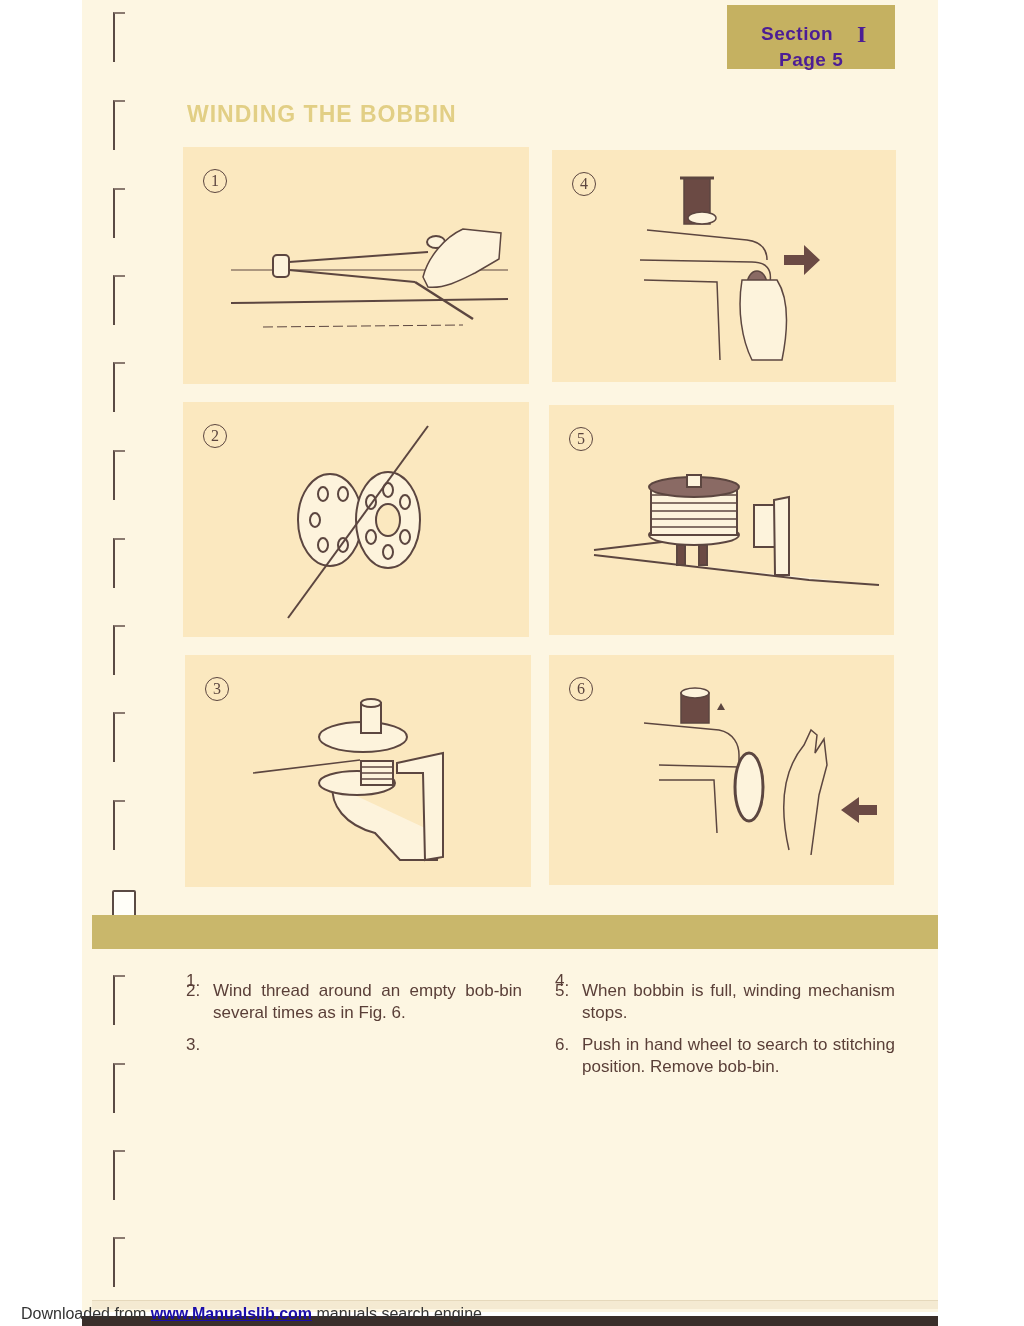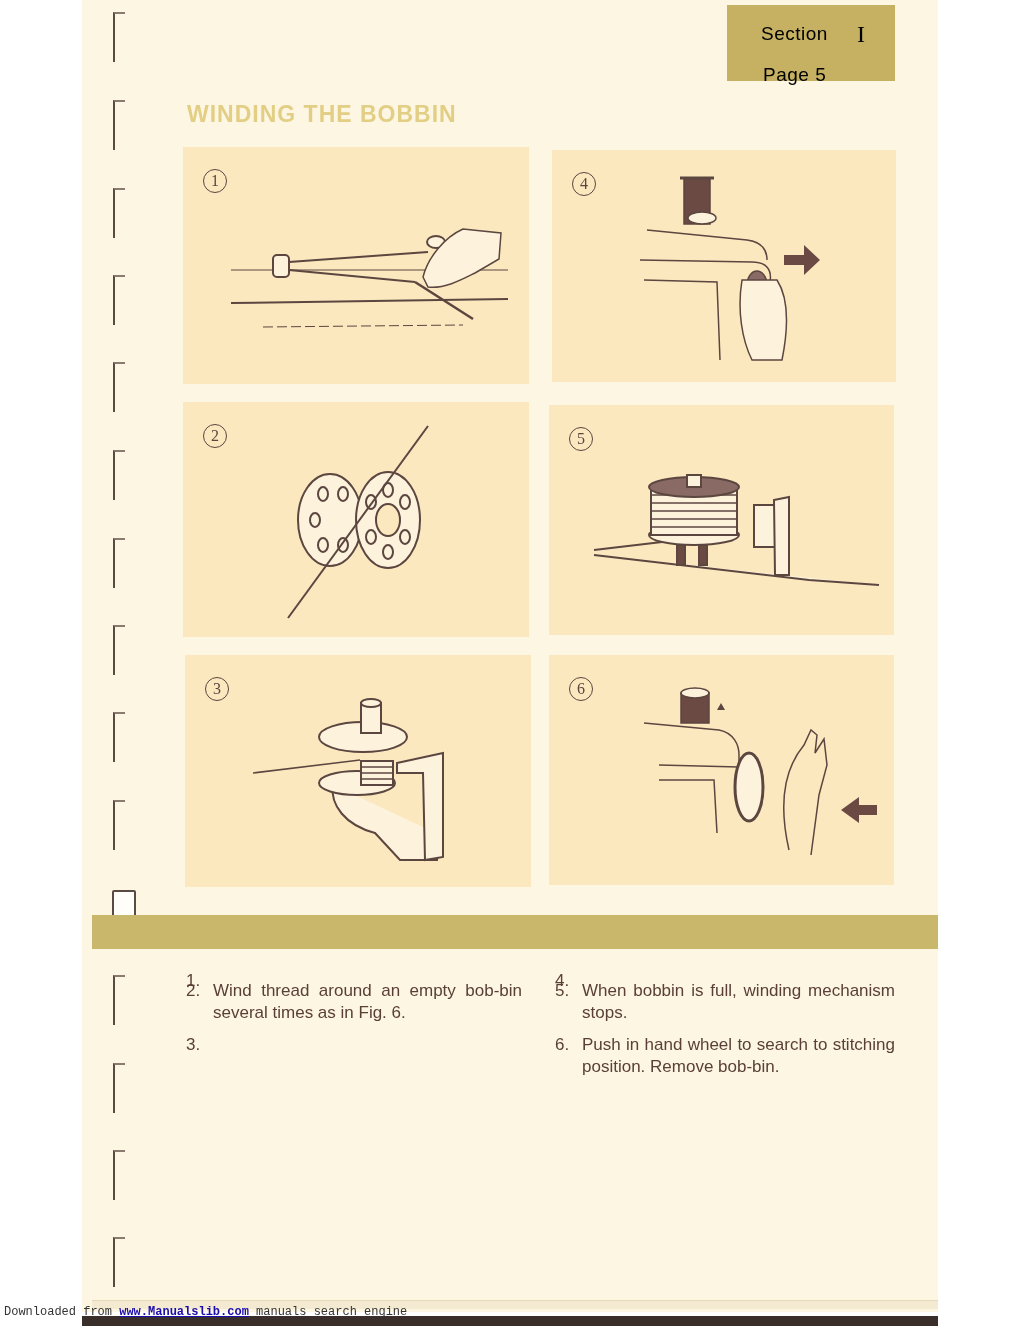--- a/index.html
+++ b/index.html
@@ -2,33 +2,33 @@
 <html><head>
 <meta charset="utf-8">
 <style>
   html, body { margin:0; padding:0; }
   body { width:1024px; height:1326px; background:#ffffff; position:relative; overflow:hidden; font-family:"Liberation Sans", sans-serif; }
   .page { position:absolute; left:82px; top:0; width:856px; height:1312px; background:#fdf6e2; }
   .page-bottom-edge { position:absolute; left:92px; top:1300px; width:846px; height:8px; background:#f4ead2; border-top:1px solid #e5d8bb; }
   .page-dark-strip { position:absolute; left:82px; top:1316px; width:856px; height:10px; background:#3a2e2a; }
   .ring { position:absolute; left:113px; width:10px; height:48px; border-left:2px solid #5a4a44; border-top:2px solid #8a7a70; }
   .ring.big { left:112px; width:20px; height:40px; background:#fffef8; border:2px solid #5a4a44; border-radius:2px; }
-  .section-tab { position:absolute; left:727px; top:5px; width:168px; height:76px; background:#c5b161; color:#000000; font-size:19px; line-height:26px; }
+  .section-tab { position:absolute; left:727px; top:5px; width:168px; height:64px; background:#c5b161; color:#4c1d95; font-size:19px; line-height:26px;font-weight:bold; }
   .section-tab .l1 { position:absolute; left:34px; top:16px; letter-spacing:0.5px; }
   .section-tab .roman { position:absolute; left:130px; top:16px; font-family:"Liberation Serif", serif; font-size:24px; }
-  .section-tab .l2 { position:absolute; left:36px; top:42px; letter-spacing:0.5px;margin-top:15px; }
+  .section-tab .l2 { position:absolute; left:52px; top:42px; letter-spacing:0.5px; }
   .title { position:absolute; left:187px; top:101px; color:#e2cf85; font-size:23px; font-weight:bold; letter-spacing:1px; }
   .panel { position:absolute; background:#fbe8bf; }
   .panel .num { position:absolute; left:20px; top:22px; width:22px; height:22px; border:1.5px solid #5c4640; border-radius:50%; color:#5c4640; font-size:16px; line-height:22px; text-align:center; font-family:"Liberation Serif", serif; }
   .panel svg { position:absolute; left:0; top:0; }
   .band { position:absolute; left:92px; top:915px; width:846px; height:34px; background:#c9b76b; }
   .col { position:absolute; color:#5a3f38; font-size:17px; line-height:22px; }
   .item { position:relative; padding-left:27px; text-align:justify; margin-bottom:10px; }
   .item .n { position:absolute; left:0; top:0; }
-  .footer { position:absolute; left:4px; top:1305px; font-family:Liberation Mono, monospace; font-size:12px; color:#333; white-space:nowrap; }
+  .footer { position:absolute; left:21px; top:1305px; font-family:Liberation Sans, sans-serif; font-size:16px; color:#333; white-space:nowrap; }
   .footer a { color:#1a0dab; font-weight:bold; text-decoration:underline; }
 </style>
 </head>
 <body>
 
 <div class="page"></div>
 <div class="page-bottom-edge"></div>
 <div class="page-dark-strip"></div>
 
 <div class="ring" style="top:12px"></div>

